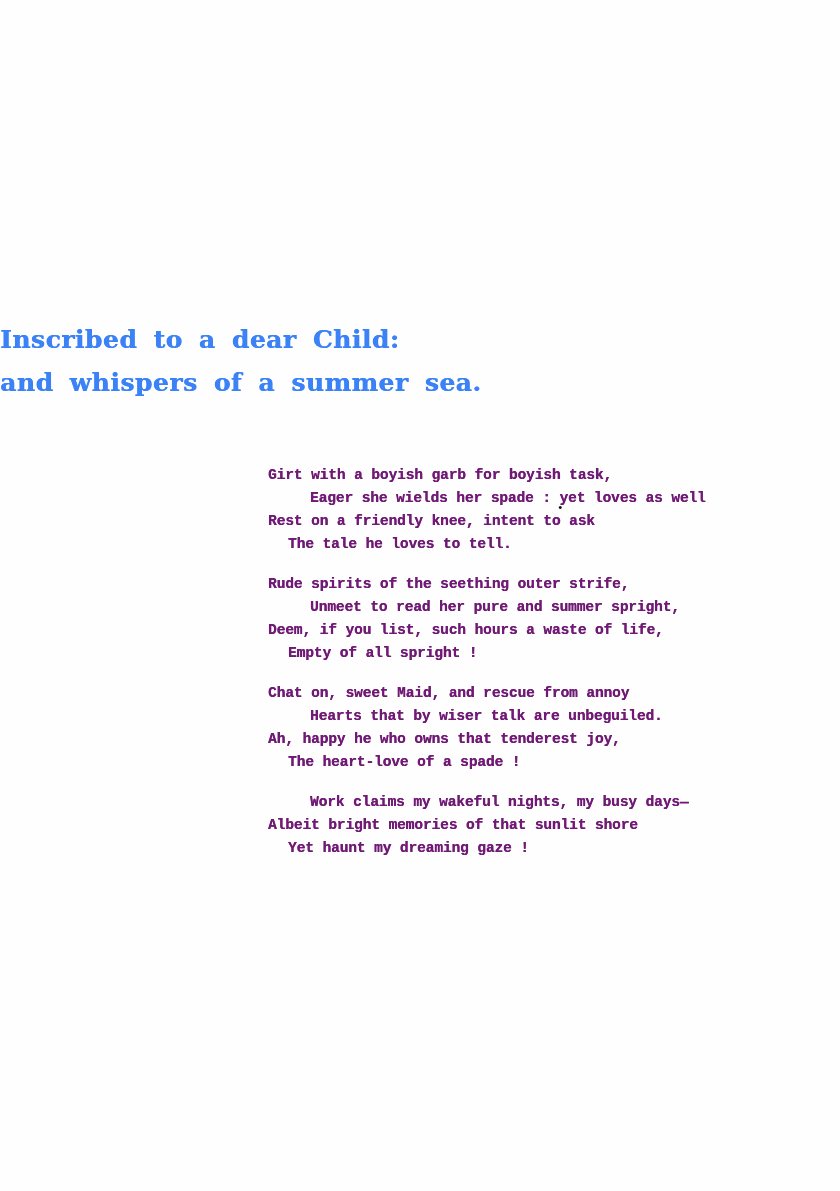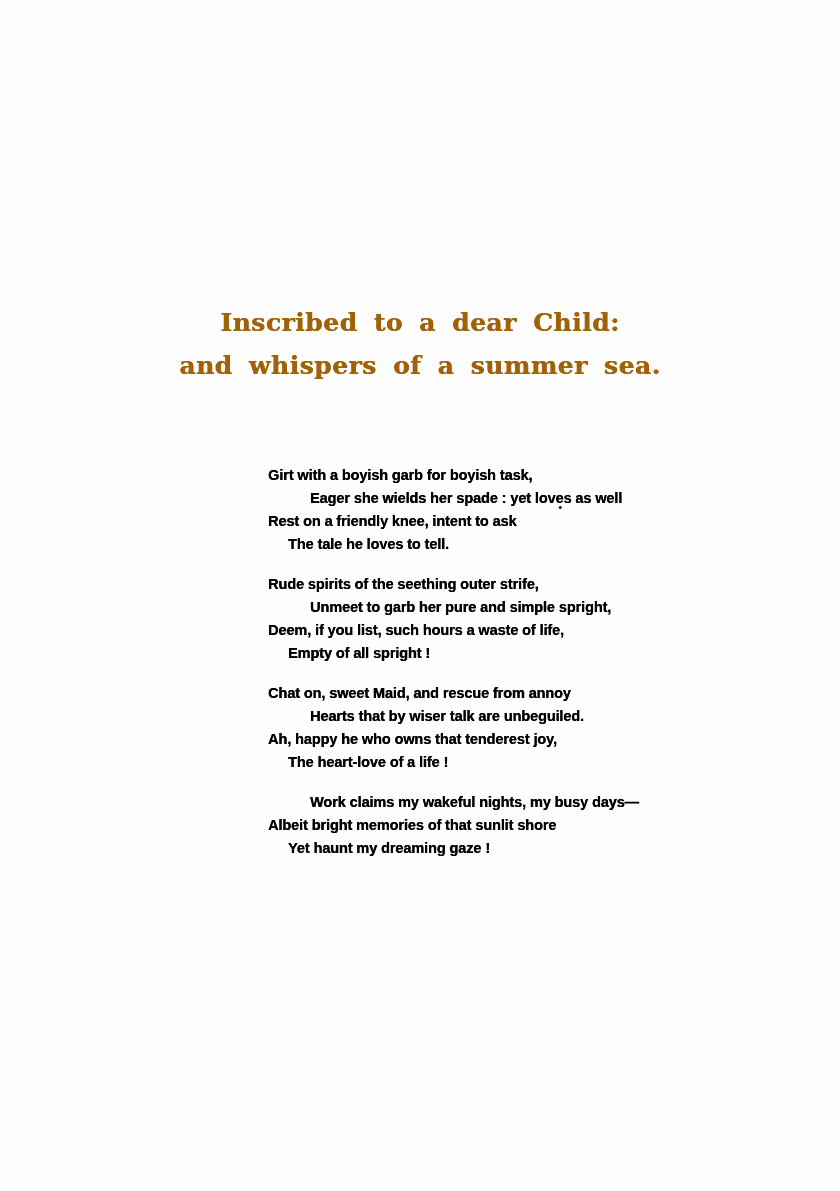--- a/index.html
+++ b/index.html
@@ -16,45 +16,44 @@
     color: #101010;
   }
   .page {
     position: absolute;
     inset: 0;
     background: #fefefe;
   }
   
   .heading {
     position: absolute;
-    top: 301px;
+    top: 318px;
     left: 0;
     width: 840px;
-    text-align: center;
     font-family: "DejaVu Serif", "Liberation Serif", serif;
     font-size: 25px;
     font-weight: 700;
     line-height: 43px;
     letter-spacing: 0.5px;
     word-spacing: 7px;
-    color: #a16207;
+    color: #3b82f6;
     text-shadow: 0.5px 0 0 currentColor;
   }
   
   .poem {
     position: absolute;
     top: 464px;
     left: 268px;
     width: 420px;
-    font-family: Liberation Sans, sans-serif;
+    font-family: Liberation Mono, monospace;
     font-size: 14.5px;
     font-weight: 700;
     line-height: 23px;
     letter-spacing: -0.1px;
-    color: #000000;
+    color: #701a75;
     text-shadow: 0.3px 0 0 currentColor;
   }
   .stanza {
     margin: 0 0 17px 0;
     padding: 0;
   }
   .line {
     white-space: nowrap;
   }
   .indent-0 { margin-left: 0; }
@@ -84,30 +83,30 @@
 
     <div class="stanza">
       <div class="line indent-0">Girt with a boyish garb for boyish task,</div>
       <div class="line indent-1">Eager she wields her spade : yet loves as well</div>
       <div class="line indent-0">Rest on a friendly knee, intent to ask</div>
       <div class="line indent-2">The tale he loves to tell.</div>
     </div>
 
     <div class="stanza">
       <div class="line indent-0">Rude spirits of the seething outer strife,</div>
-      <div class="line indent-1">Unmeet to garb her pure and simple spright,</div>
+      <div class="line indent-1">Unmeet to read her pure and summer spright,</div>
       <div class="line indent-0">Deem, if you list, such hours a waste of life,</div>
       <div class="line indent-2">Empty of all spright !</div>
     </div>
 
     <div class="stanza">
       <div class="line indent-0">Chat on, sweet Maid, and rescue from annoy</div>
       <div class="line indent-1">Hearts that by wiser talk are unbeguiled.</div>
       <div class="line indent-0">Ah, happy he who owns that tenderest joy,</div>
-      <div class="line indent-2">The heart-love of a life !</div>
+      <div class="line indent-2">The heart-love of a spade !</div>
     </div>
 
     <div class="stanza">
       <div class="line indent-1">Work claims my wakeful nights, my busy days—</div>
       <div class="line indent-0">Albeit bright memories of that sunlit shore</div>
       <div class="line indent-2">Yet haunt my dreaming gaze !</div>
     </div>
 
   </div>
 

